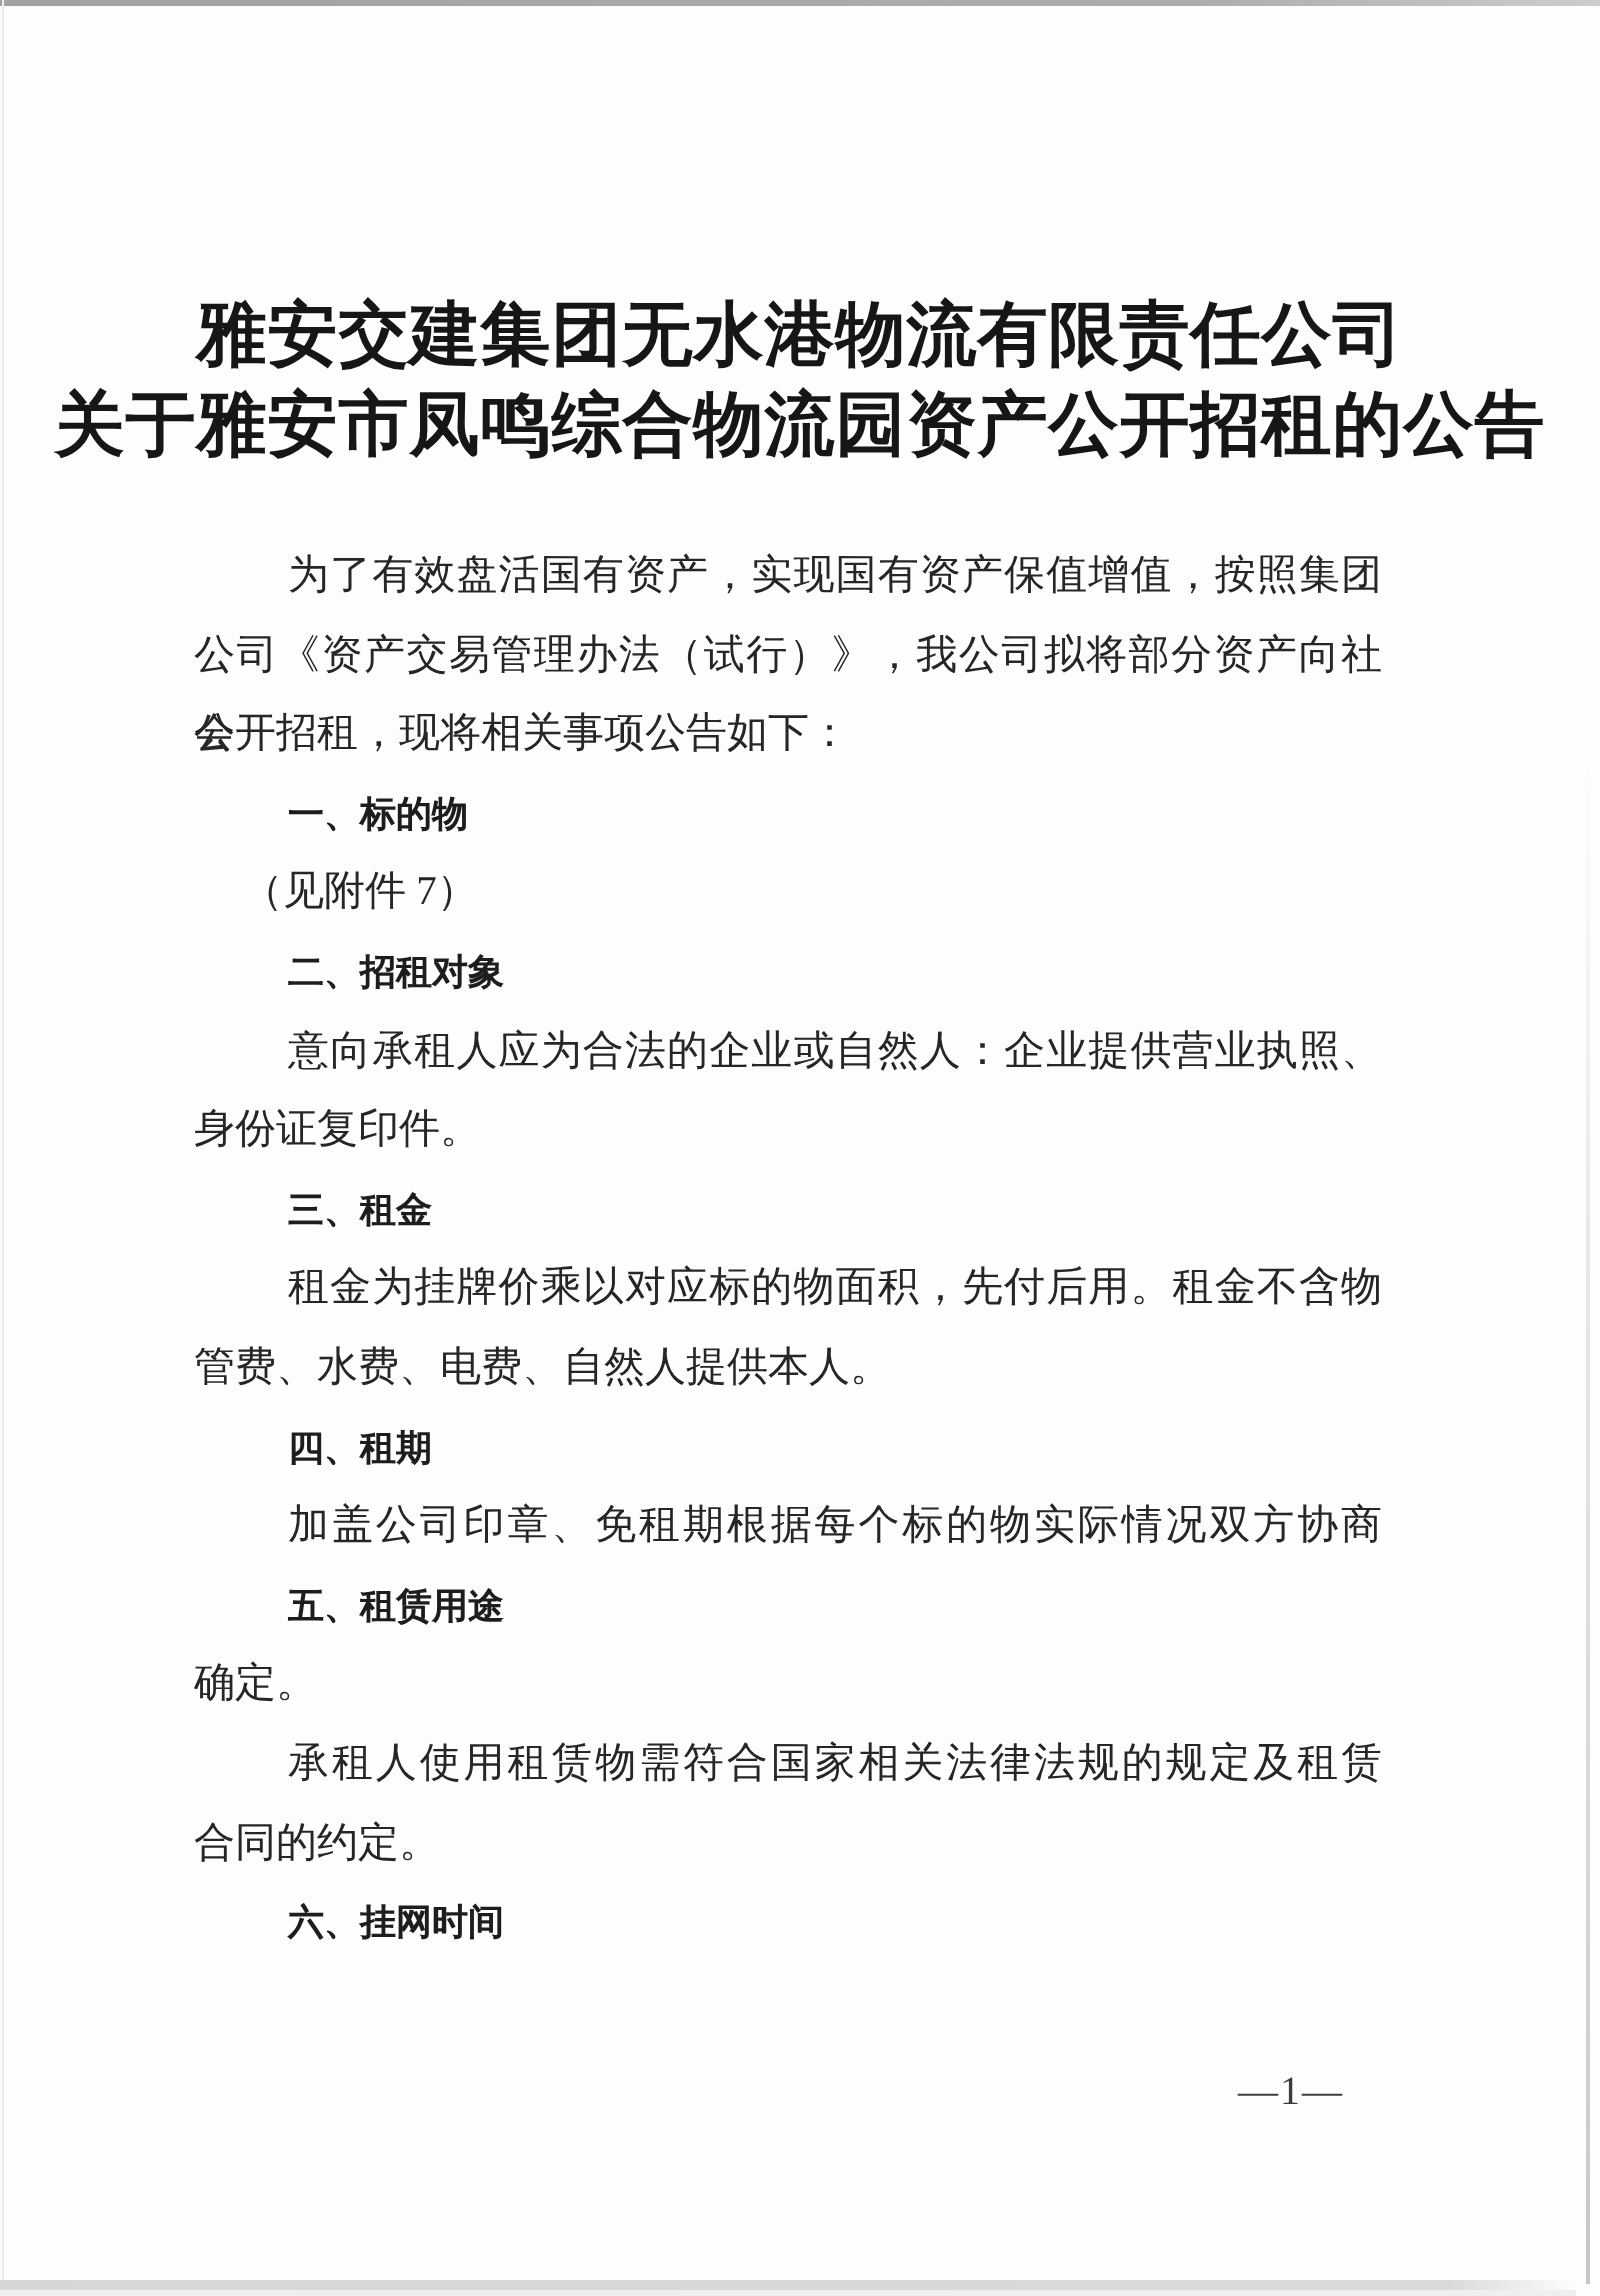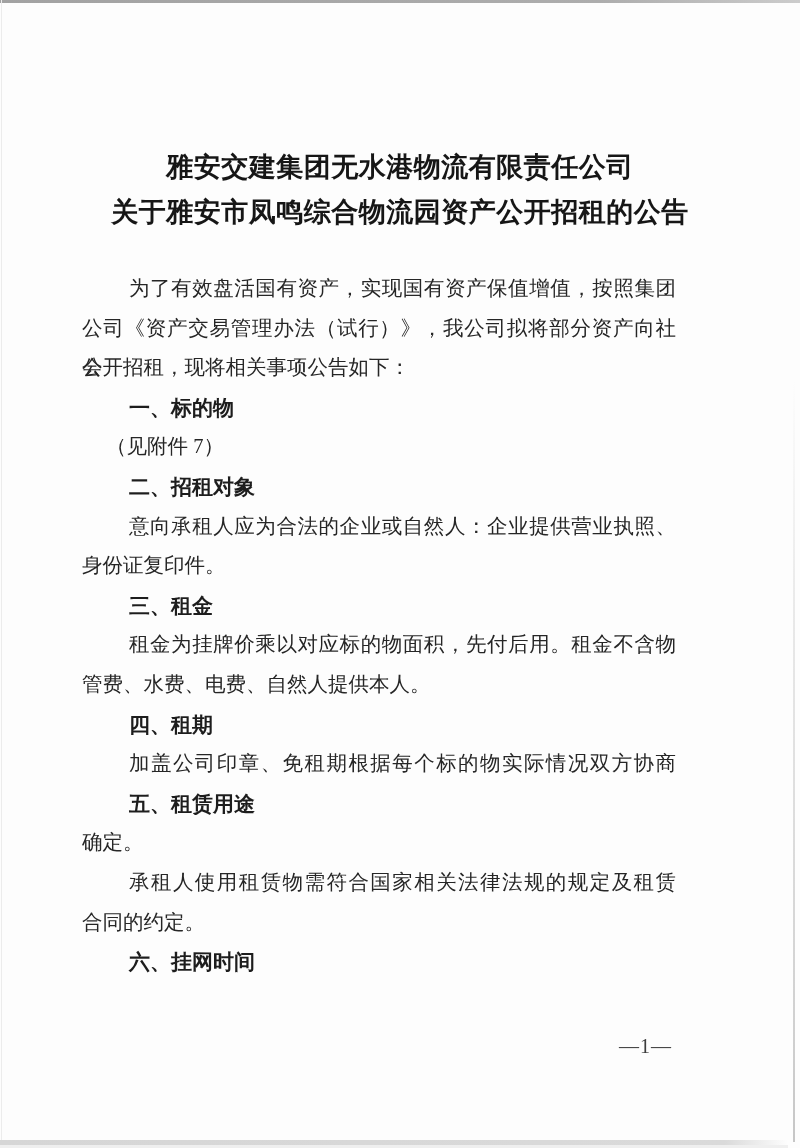--- a/index.html
+++ b/index.html
@@ -49,51 +49,51 @@
   }
   
   .title-block {
     position: absolute;
     top: 145px;
     left: 0;
     width: 100%;
     text-align: center;
     font-family: "Liberation Sans", sans-serif;
     font-weight: 700;
-    font-size: 27px;
+    font-size: 35px;
     line-height: 45px;
     color: #161616;
     letter-spacing: 0.5px;
   }
   
   .body-block {
     position: absolute;
     top: 269px;
-    left: 82px;
+    left: 97px;
     width: 594px;
     font-size: 20.5px;
     color: #262626;
   }
   .line {
     line-height: 39.6px;
     height: 39.6px;
     white-space: nowrap;
   }
   .fill {
     white-space: normal;
     text-align: justify;
     text-align-last: justify;
     text-justify: inter-character;
   }
   .indent { text-indent: 47px; }
   .attach { text-indent: 24px; }
   .heading {
     font-family: "Liberation Sans", sans-serif;
     font-weight: 700;
-    font-size: 21px;
+    font-size: 18px;
     text-indent: 47px;
     color: #1d1d1d;
   }
   .pageno {
     position: absolute;
     top: 1035px;
     left: 619px;
     font-size: 20px;
     color: #3c3c3c;
     letter-spacing: 1px;

